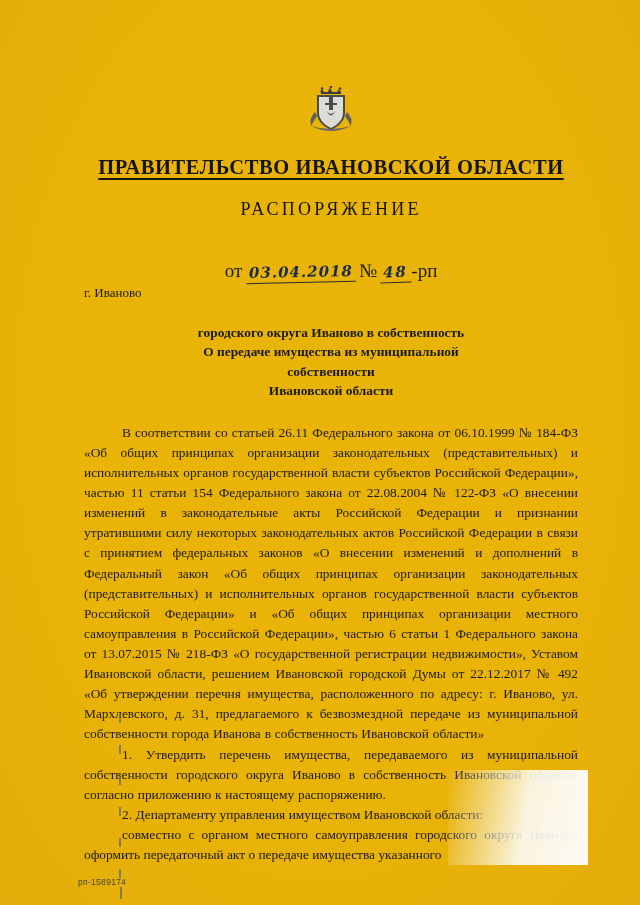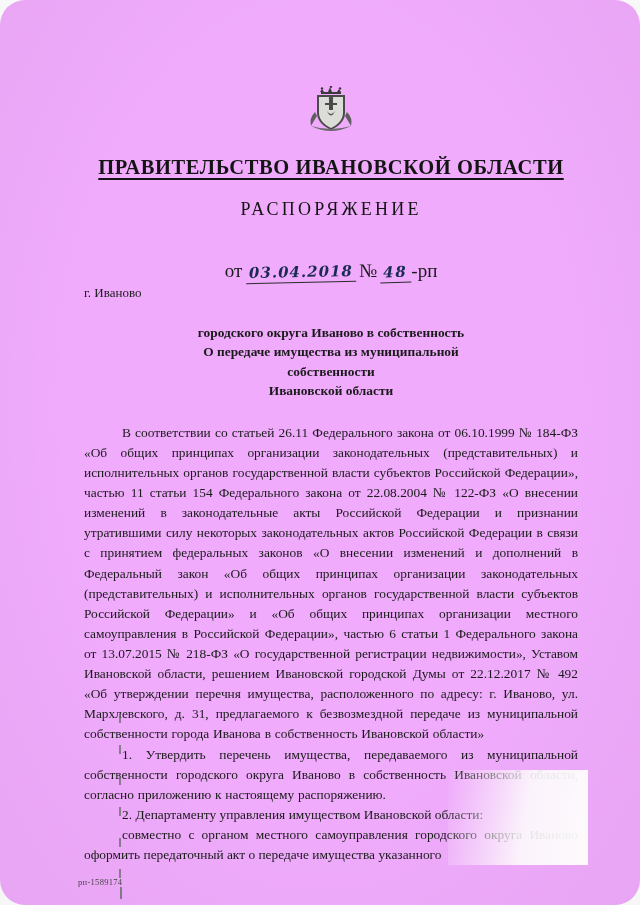--- a/index.html
+++ b/index.html
@@ -11,22 +11,21 @@
     width: 640px;
     height: 905px;
     position: relative;
     font-family: "Liberation Serif", serif;
     color: #1a1a1a;
     overflow: hidden;
   }
   .page {
     position: absolute;
     inset: 0;
-    background: #f0abfc;
-    border-radius: 25px;
+    background: #eab308;
   }
   
   .page:before {
     content: "";
     position: absolute;
     inset: 0;
     background:
       radial-gradient(ellipse at 50% 45%, rgba(255,255,255,0) 55%, rgba(0,0,0,0.035) 100%);
     pointer-events: none;
   }
@@ -154,21 +153,21 @@
     background: #6b6b6b;
     margin-bottom: 22px;
     opacity: .75;
   }
 
   
   .footer-code {
     position: absolute;
     left: 78px;
     bottom: 18px;
-    font-family: Liberation Serif, serif;
+    font-family: Liberation Sans, sans-serif;
     font-size: 8.5px;
     color: #444;
     letter-spacing: .3px;
   }
   .footer-tick {
     position: absolute;
     left: 120px;
     bottom: 6px;
     width: 1.5px;
     height: 12px;

